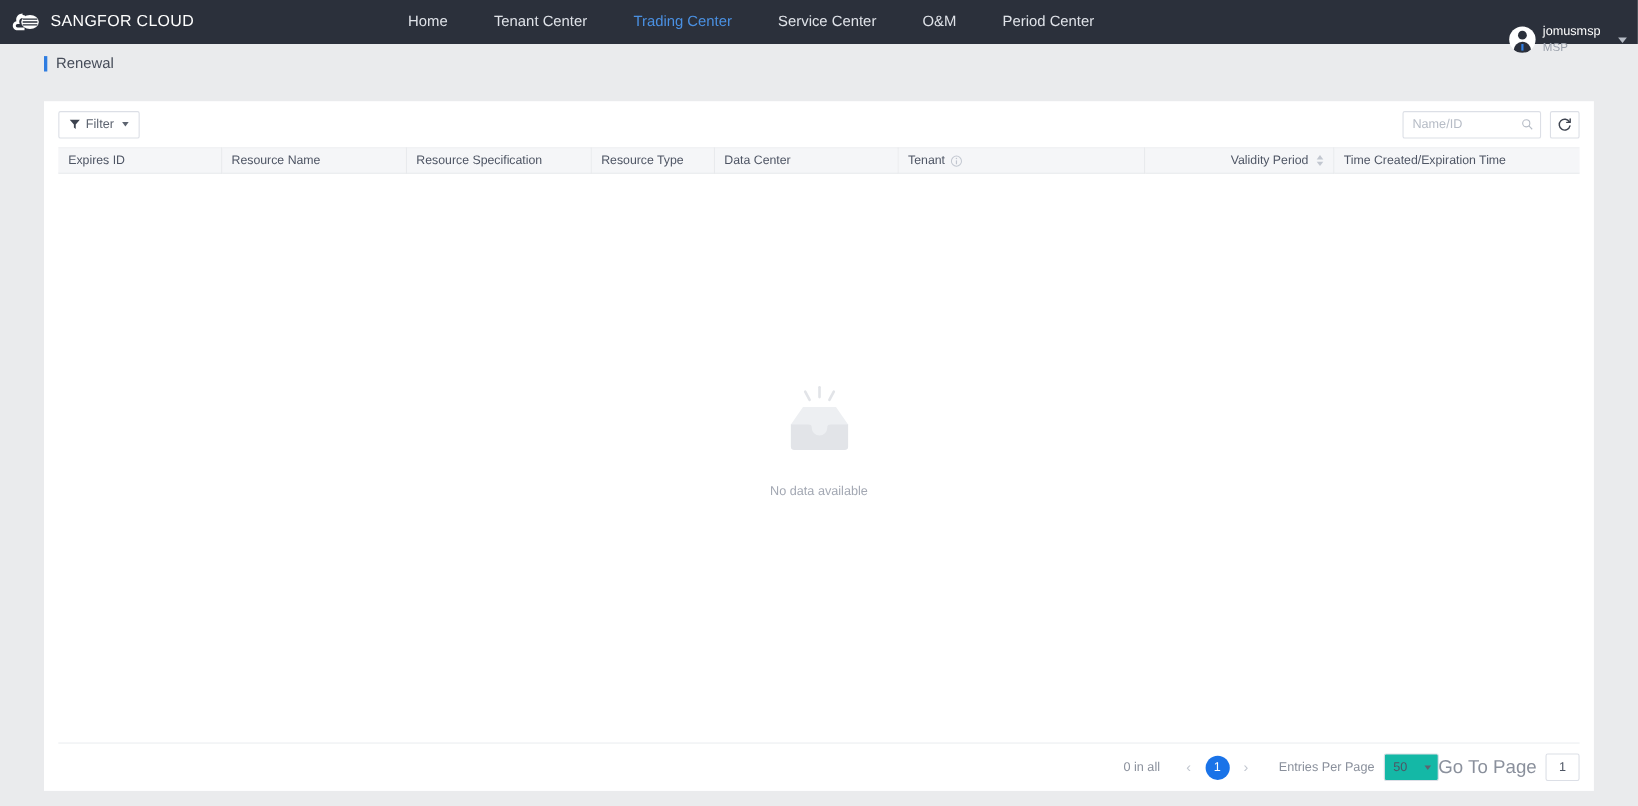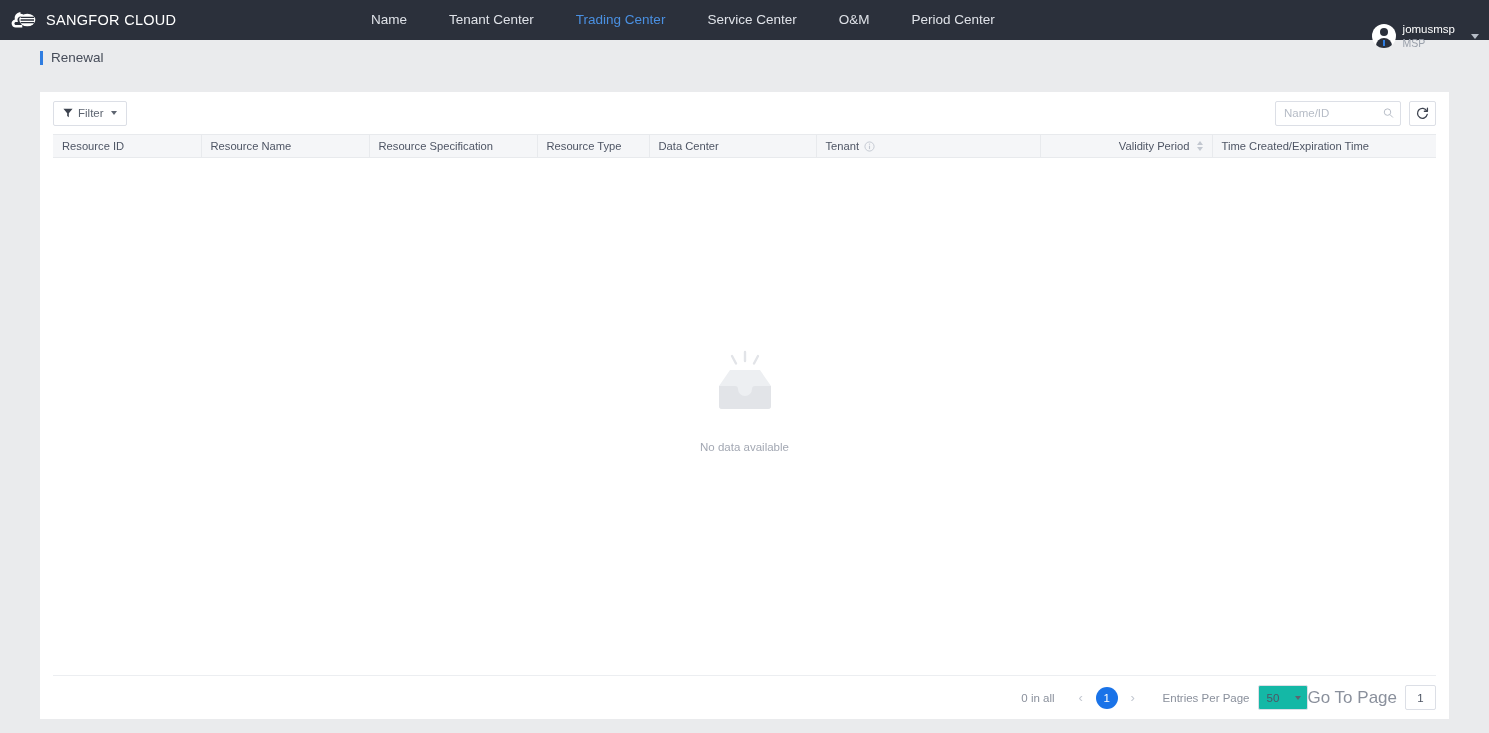--- a/index.html
+++ b/index.html
@@ -373,21 +373,21 @@
     <svg class="brand-logo" viewBox="0 0 26 22">
       <path d="M9.5 3.2c-3.2 0-5.8 2.5-5.8 5.7 0 .5.1 1 .2 1.5-1.9.4-3.3 2-3.3 4 0 2.3 1.9 4.1 4.2 4.1h6.5v-2.6H5c-.9 0-1.6-.7-1.6-1.5 0-.8.7-1.5 1.6-1.5h1.9l-.3-1.5c-.1-.3-.1-.6-.1-.9 0-1.7 1.4-3.1 3.1-3.1.6 0 1.1.2 1.6.4l1.2-2.3c-.9-.5-1.9-.8-2.9-.8z" fill="#ffffff"></path>
       <ellipse cx="16.3" cy="11" rx="8" ry="6.3" fill="#ffffff"></ellipse>
       <path d="M9.6 8.4h13.4M9.6 11h13.4M9.6 13.6h13.4" stroke="#2b303b" stroke-width="1.3" fill="none"></path>
       <ellipse cx="16.3" cy="11" rx="8" ry="6.3" fill="none" stroke="#2b303b" stroke-width="0"></ellipse>
     </svg>
     <span class="brand-name">SANGFOR CLOUD</span>
   </div>
 
   <nav class="mainnav">
-    <div class="navitem">Name</div>
+    <div class="navitem">Home</div>
     <div class="navitem">Tenant Center</div>
     <div class="navitem active">Trading Center</div>
     <div class="navitem">Service Center</div>
     <div class="navitem">O&amp;M</div>
     <div class="navitem">Period Center</div>
   </nav>
 
   <div class="userbox">
     <div class="avatar">
       <div class="head"></div>
@@ -445,21 +445,21 @@
         <col style="width:112px">
           <col style="width:167px">
           <col style="width:224px">
         <col style="width:172px">
           <col>
       </colgroup>
       <thead>
         <tr>
           <th>
             <div class="th-inner">
-                <span>Resource ID</span>
+                <span>Expires ID</span>
               </div>
           </th>
           <th>
             <div class="th-inner">
                 <span>Resource Name</span>
               </div>
           </th>
           <th>
             <div class="th-inner">
                 <span>Resource Specification</span>

